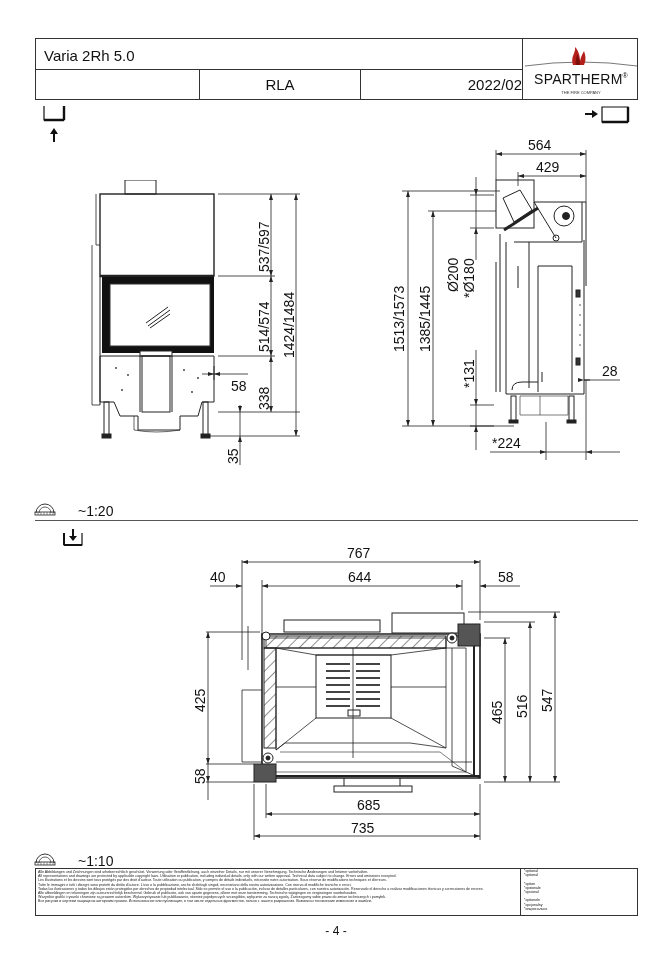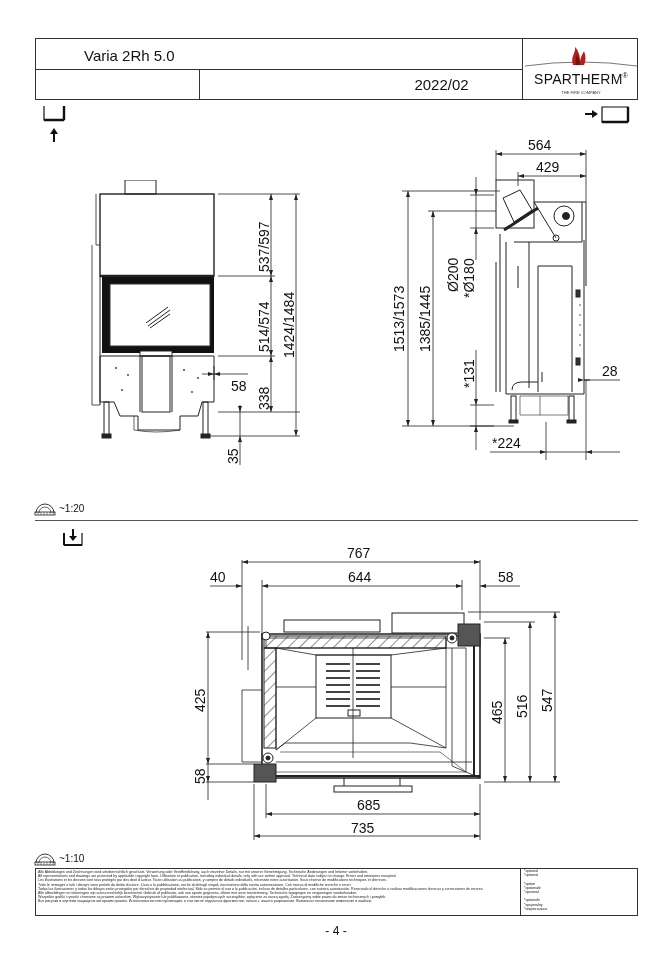--- a/index.html
+++ b/index.html
@@ -3,51 +3,52 @@
   <meta charset="utf-8">
   <style>
     html, body { margin: 0; padding: 0; background: #ffffff; }
     body { width: 672px; height: 970px; position: relative; overflow: hidden;
            font-family: "Liberation Sans", sans-serif; color: #111; }
     .abs { position: absolute; }
     .titleblock { position: absolute; left: 35px; top: 38px; width: 603px; height: 62px;
                   border: 1px solid #333; box-sizing: border-box; }
     .tb-title { position: absolute; left: 0; top: 0; width: 486px; height: 31px;
                 border-bottom: 1px solid #333; box-sizing: border-box; }
-    .tb-title span { position: absolute; left: 8px; top: 8px; font-size: 15px; margin-left: 40px; }
+    .tb-title span { position: absolute; left: 8px; top: 8px; font-size: 15px; }
     .tb-cell { position: absolute; top: 31px; height: 30px; border-right: 1px solid #333;
                box-sizing: border-box; font-size: 15px; text-align: center; line-height: 30px; }
     .tb-logo { position: absolute; left: 486px; top: 0; width: 116px; height: 61px;
                border-left: 1px solid #333; box-sizing: border-box; }
     .logo-text { position: absolute; left: 0; width: 116px; top: 32px; text-align: center;
                  font-size: 14px; letter-spacing: 0.2px; }
     .logo-text sup { font-size: 7px; }
     .logo-sub { position: absolute; left: 0; width: 116px; top: 51px; text-align: center;
                 font-size: 4px; color: #333; }
-    .scale { position: absolute; font-size: 10px; }
+    .scale { position: absolute; font-size: 14px; margin-left: 19px; }
     .hr { position: absolute; left: 35px; width: 603px; height: 1px; background: #555; }
     .disclaimer { position: absolute; left: 35px; top: 868px; width: 603px; height: 48px;
                   border: 1px solid #333; box-sizing: border-box; }
     .disc-text { position: absolute; left: 2px; top: 1px; width: 478px; font-size: 3.6px;
                  line-height: 4.2px; color: #222; white-space: pre-line; overflow: hidden; height: 45px; }
     .disc-opt { position: absolute; left: 484px; top: 0; width: 117px; height: 46px;
                 border-left: 1px solid #333; font-size: 3.6px; line-height: 4.2px;
                 padding-left: 3px; box-sizing: border-box; white-space: pre-line; }
     .pagenum { position: absolute; left: 0; width: 672px; top: 924px; text-align: center; font-size: 12px; }
     svg text { font-family: "Liberation Sans", sans-serif; }
   </style>
 </head>
 <body>
 
 <div class="titleblock">
   <div class="tb-title">
     <span>Varia 2Rh 5.0</span>
   </div>
   <div class="tb-cell" style="left:0;width:164px;"></div>
-  <div class="tb-cell" style="left:325px;width:161px;border-right:none;">2022/02</div>
+  <div class="tb-cell" style="left:164px;width:161px;">RLA</div>
+  <div class="tb-cell" style="left:325px;width:161px;border-right:none;text-align:right;">2022/02</div>
   <div class="tb-logo">
     <svg class="abs" style="left:0;top:0" width="116" height="34">
       <path d="M2 27 Q58 19 114 27" stroke="#555" stroke-width="0.8" fill="none"></path>
       <path d="M50 26 C47 18,53 14,52 8 C56 12,57 18,57 22 C58 17,60 14,61 12 C63 17,63 22,61 26 Z" fill="#b3201c"></path>
       <path d="M53 26 C52 21,54 18,54 15 C56 19,57 22,57 26 Z" fill="#7a0f0c"></path>
     </svg>
     <div class="logo-text">
       <span>SPARTHERM</span><sup>®</sup>
     </div>
     <div class="logo-sub">THE FIRE COMPANY</div>

